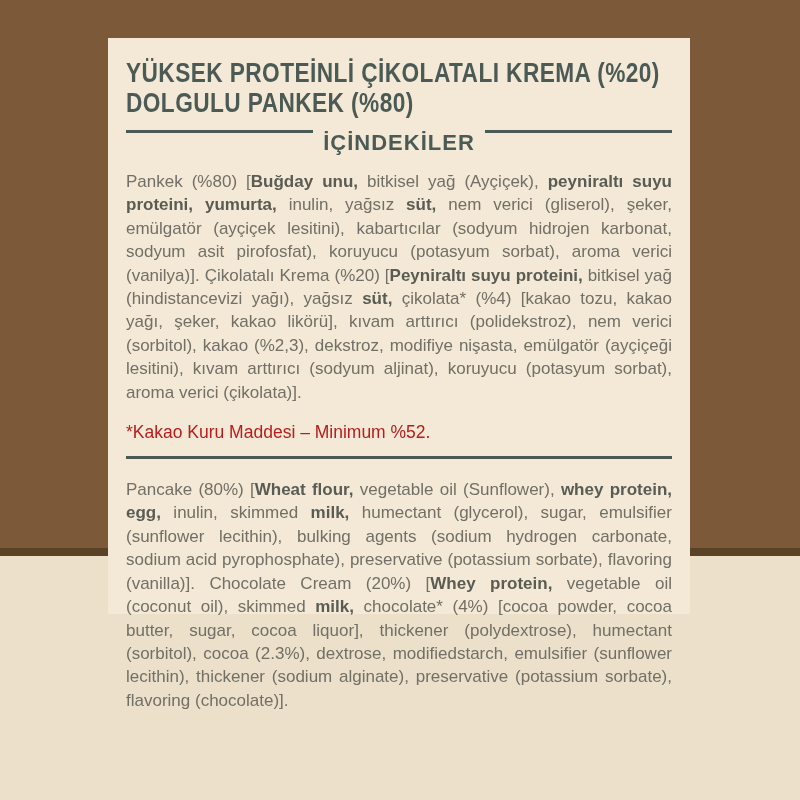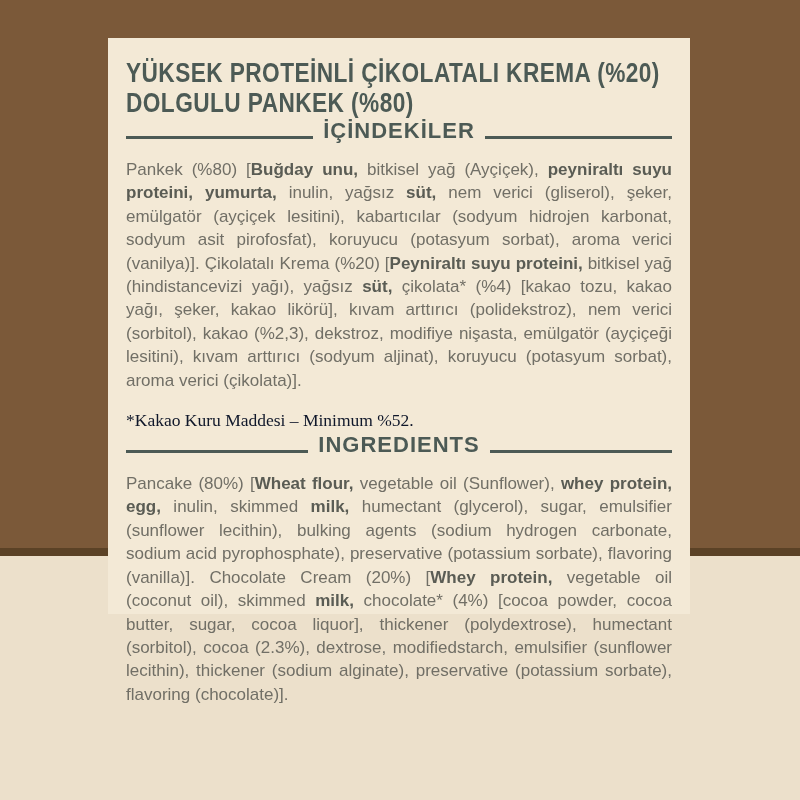--- a/index.html
+++ b/index.html
@@ -18,35 +18,35 @@
     padding:20px 18px 0 18px;
   }
 
   .title { color:#4c5a55; font-weight:bold; }
   .title-line {
     font-size:27px; line-height:30px; white-space:nowrap;
     transform:scaleX(0.84); transform-origin:0 50%;
     letter-spacing:0.5px;
   }
 
-  .heading-row { display:flex; align-items:flex-end; margin-top:0; }
+  .heading-row { display:flex; align-items:flex-start; margin-top:12px; }
   .heading-rule { flex:1; height:3px; background:#4c5a55; margin-bottom:5px; }
   .section-heading {
     font-size:22px; line-height:26px; font-weight:bold; color:#4c5a55;
     letter-spacing:1px; white-space:nowrap; padding:0 10px;
   }
 
   .para {
     margin-top:14px; font-size:17px; line-height:23.4px;
     color:#716f66; text-align:justify;
   }
   .para .seg-bold { font-weight:bold; color:#5a5c54; }
 
   .footnote {
-    margin-top:17px; font-size:17.5px; line-height:23px; color:#0f172a;font-family:Liberation Serif, serif;
+    margin-top:17px; font-size:17.5px; line-height:23px; color:#b91c1c;
   }
   .footnote-en { margin-top:21px; }
 </style>
 </head>
 <body>
 
 <div class="bg-top"></div>
 <div class="bg-shadow"></div>
 <div class="bg-bottom"></div>
 
@@ -62,20 +62,19 @@
     <div class="section-heading">İÇİNDEKİLER</div>
     <div class="heading-rule"></div>
   </div>
 
   <div class="para"><span>Pankek (%80) [</span><span class="seg-bold">Buğday unu,</span><span> bitkisel yağ (Ayçiçek), </span><span class="seg-bold">peyniraltı suyu proteini, yumurta,</span><span> inulin, yağsız </span><span class="seg-bold">süt,</span><span> nem verici (gliserol), şeker, emülgatör (ayçiçek lesitini), kabartıcılar (sodyum hidrojen karbonat, sodyum asit pirofosfat), koruyucu (potasyum sorbat), aroma verici (vanilya)]. Çikolatalı Krema (%20) [</span><span class="seg-bold">Peyniraltı suyu proteini,</span><span> bitkisel yağ (hindistancevizi yağı), yağsız </span><span class="seg-bold">süt,</span><span> çikolata* (%4) [kakao tozu, kakao yağı, şeker, kakao likörü], kıvam arttırıcı (polidekstroz), nem verici (sorbitol), kakao (%2,3), dekstroz, modifiye nişasta, emülgatör (ayçiçeği lesitini), kıvam arttırıcı (sodyum aljinat), koruyucu (potasyum sorbat), aroma verici (çikolata)].</span></div>
 
   <div class="footnote">*Kakao Kuru Maddesi – Minimum %52.</div>
 
   <div class="heading-row">
     <div class="heading-rule"></div>
-    <div class="section-heading">INGREDIENTS</div>
     <div class="heading-rule"></div>
   </div>
 
   <div class="para"><span>Pancake (80%) [</span><span class="seg-bold">Wheat flour,</span><span> vegetable oil (Sunflower), </span><span class="seg-bold">whey protein, egg,</span><span> inulin, skimmed </span><span class="seg-bold">milk,</span><span> humectant (glycerol), sugar, emulsifier (sunflower lecithin), bulking agents (sodium hydrogen carbonate, sodium acid pyrophosphate), preservative (potassium sorbate), flavoring (vanilla)]. Chocolate Cream (20%) [</span><span class="seg-bold">Whey protein,</span><span> vegetable oil (coconut oil), skimmed </span><span class="seg-bold">milk,</span><span> chocolate* (4%) [cocoa powder, cocoa butter, sugar, cocoa liquor], thickener (polydextrose), humectant (sorbitol), cocoa (2.3%), dextrose, modifiedstarch, emulsifier (sunflower lecithin), thickener (sodium alginate), preservative (potassium sorbate), flavoring (chocolate)].</span></div>
 
 
 </div>
 
 </body></html>

